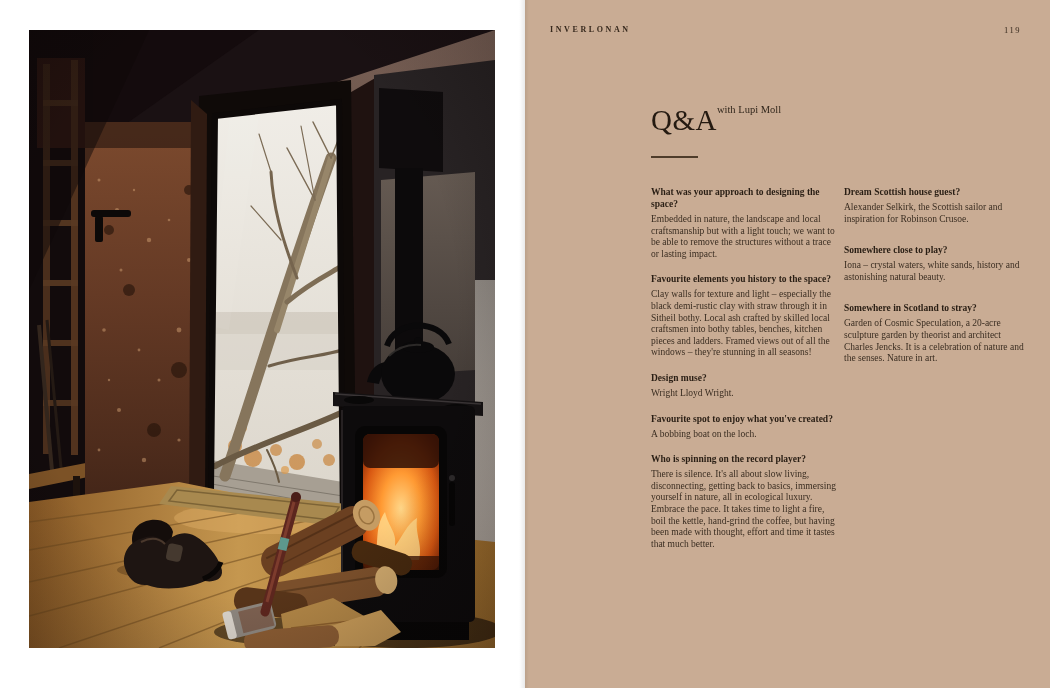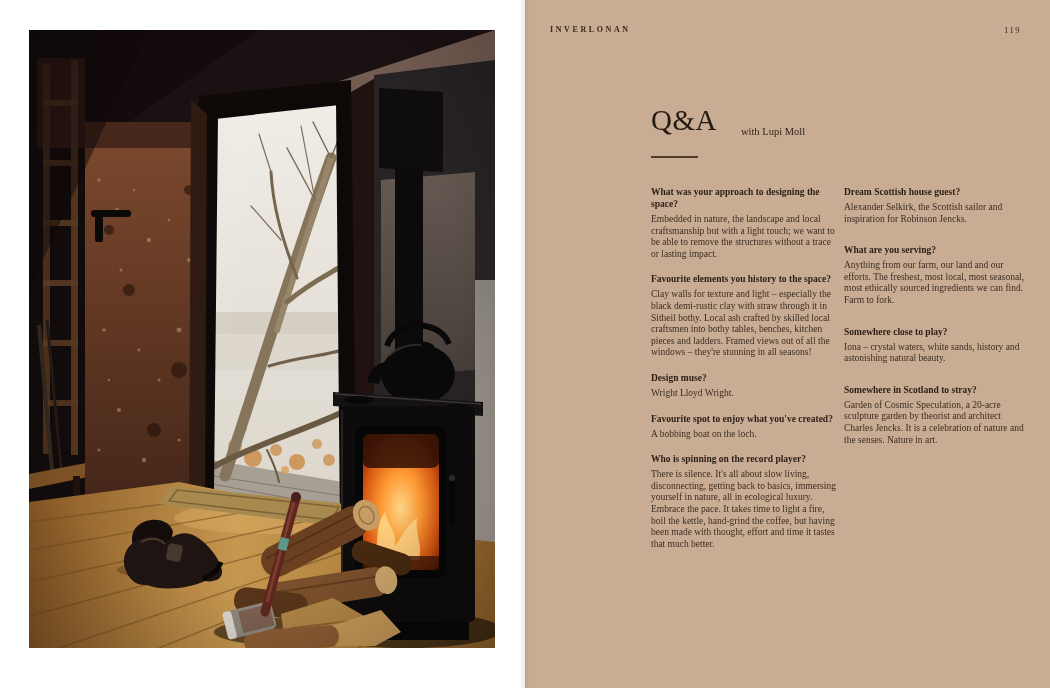--- a/index.html
+++ b/index.html
@@ -12,21 +12,21 @@
   .page-left{position:relative;width:525px;height:688px;background:#ffffff;}
   .photo{position:absolute;left:29px;top:30px;width:466px;height:618px;display:block;}
   .crease{position:absolute;left:519px;top:0;width:10px;height:688px;
     background:linear-gradient(to right,rgba(0,0,0,0),rgba(0,0,0,0.08) 55%,rgba(0,0,0,0));
     pointer-events:none;}
   .page-right{position:relative;width:525px;height:688px;background:#c9ac94;color:#33281e;}
   .running-header{position:absolute;top:25px;left:25px;font-size:8px;letter-spacing:2.6px;
     color:#37291d;font-weight:600;}
   .page-number{position:absolute;top:25px;right:29px;font-size:8.5px;letter-spacing:1.5px;
     color:#37291d;text-align:center;}
-  .title-row{position:absolute;left:126px;top:104px;display:flex;align-items:flex-end;gap:24px;}
+  .title-row{position:absolute;left:126px;top:104px;display:flex;align-items:flex-start;gap:0;}
   .title{font-size:29px;font-weight:400;color:#241a11;letter-spacing:0.5px;}
   .subtitle{font-size:10.5px;color:#31261b;}
   .rule{position:absolute;left:126px;top:156px;width:47px;height:1.5px;background:#4e3c2a;}
   .columns{position:absolute;left:126px;top:186px;width:382px;display:flex;gap:7px;}
   .col{width:186px;}
   .qa-q{font-weight:700;font-size:9.5px;line-height:12px;color:#291e14;margin:0 0 4px 0;}
   .qa-a{font-size:9.5px;line-height:11.6px;color:#3a2d21;margin:0 0 13px 0;}
   .col-right .qa-a{margin-bottom:19px;}
 </style>
 </head>
@@ -316,25 +316,21 @@
         </div>
         <div class="qa">
           <div class="qa-q">Who is spinning on the record player?</div>
           <p class="qa-a">There is silence. It's all about slow living, disconnecting, getting back to basics, immersing yourself in nature, all in ecological luxury. Embrace the pace. It takes time to light a fire, boil the kettle, hand-grind the coffee, but having been made with thought, effort and time it tastes that much better.</p>
         </div>
       </div>
 
       <div class="col col-right">
         <div class="qa">
           <div class="qa-q">Dream Scottish house guest?</div>
-          <p class="qa-a">Alexander Selkirk, the Scottish sailor and inspiration for Robinson Jencks.</p>
-        </div>
-        <div class="qa">
-          <div class="qa-q">What are you serving?</div>
-          <p class="qa-a">Anything from our farm, our land and our efforts. The freshest, most local, most seasonal, most ethically sourced ingredients we can find. Farm to fork.</p>
+          <p class="qa-a">Alexander Selkirk, the Scottish sailor and inspiration for Robinson Crusoe.</p>
         </div>
         <div class="qa">
           <div class="qa-q">Somewhere close to play?</div>
           <p class="qa-a">Iona – crystal waters, white sands, history and astonishing natural beauty.</p>
         </div>
         <div class="qa">
           <div class="qa-q">Somewhere in Scotland to stray?</div>
           <p class="qa-a">Garden of Cosmic Speculation, a 20-acre sculpture garden by theorist and architect Charles Jencks. It is a celebration of nature and the senses. Nature in art.</p>
         </div>
       </div>

